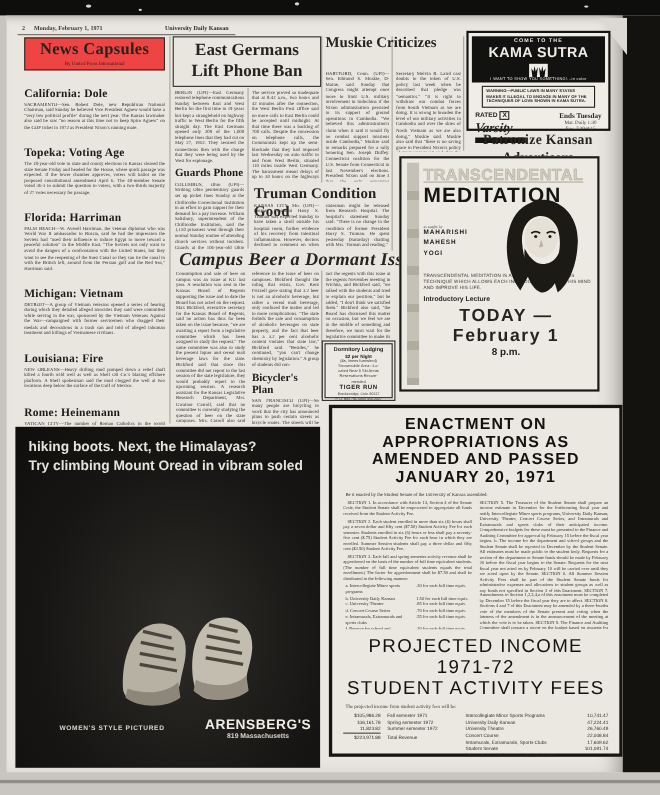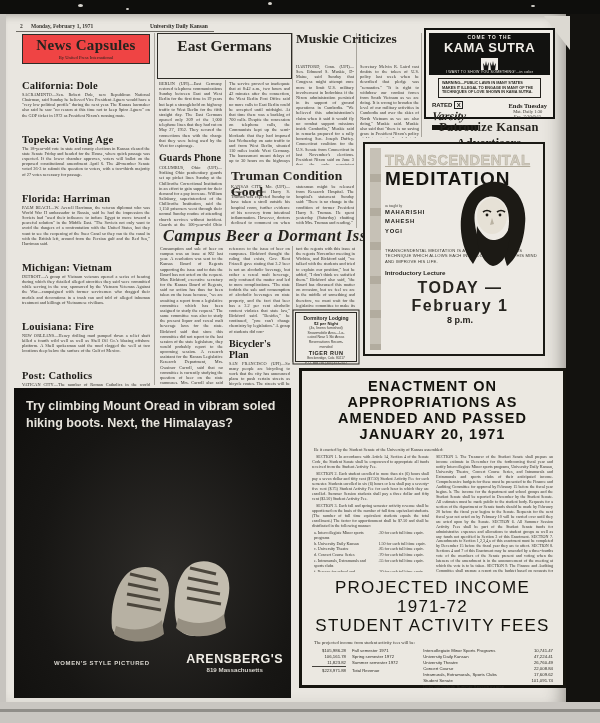--- a/index.html
+++ b/index.html
@@ -151,32 +151,33 @@
     </div>
     <div>
       <div class="sechead">Michigan: Vietnam</div>
       <div class="tiny">DETROIT—A group of Vietnam veterans opened a series of hearing during which they detailed alleged atrocities they said were committed while serving in the war, sponsored by the Vietnam Veterans Against the War—campaigned with former servicemen who dragged their medals and decorations in a trash can and told of alleged inhuman treatment and killings of Vietnamese civilians.</div>
     </div>
     <div>
       <div class="sechead">Louisiana: Fire</div>
       <div class="tiny">NEW ORLEANS—Heavy drilling mud pumped down a relief shaft killed a fourth wild well as well as Shell Oil Co.'s blazing offshore platform. A Shell spokesman said the mud clogged the well at two locations deep below the surface of the Gulf of Mexico.</div>
     </div>
     <div>
-      <div class="sechead">Post: Catholics</div>
+      <div class="sechead">Rome: Heinemann</div>
       <div class="tiny">VATICAN CITY—The number of Roman Catholics in the world increased by more than 10 million last year to a total of 584 million but the priesthood continued a slow but steady decline in numbers, the Vatican said. Figures for 1969-70 showed 136,861,116 Roman Catholics in 136,706 parishes around the world, served by 206,197 diocesan priests and 153,242 priests who were members of religious orders.</div>
     </div>
     <div>
       <div class="sechead">Pakistan: Hijackings</div>
       <div class="tiny">RAWALPINDI—The Pakistan government granted political asylum to two Kashmiri separatists who hijacked an Indian Airlines plane. The hijackers, however, refused to leave the cockpit and demanded to watch from the prisoners "watch what's going to happen in two days" if India refused to free the prisoners. The hijacking was the first involving an Indian plane.</div>
     </div>
   </div>
 
   <div class="abs headbox" style="left:157px;top:33px;width:133px;height:44px;">
     <div class="head-lg">
       <div>East Germans</div>
+      <div>Lift Phone Ban</div>
     </div>
   </div>
   <div class="abs tiny clip" style="left:159px;top:81px;width:63px;height:146px;">
     <span>BERLIN (UPI)—East Germany restored telephone communications Sunday between East and West Berlin for the first time in 19 years but kept a stranglehold on highway traffic to West Berlin for the fifth straight day. The East Germans opened only 209 of the 1,000 telephone lines that they had cut on May 27, 1952. They secured the connections then with the charge that they were being used by the West for espionage.</span>
     <div class="subhead">Guards Phone</div>
     <span>COLUMBUS, Ohio (UPI)—Striking Ohio penitentiary guards set up picket lines Sunday at the Chillicothe Correctional Institution in an effort to gain support for their demand for a pay increase. William Salisbury, superintendent of the Chillicothe Institution, said the 1,150 prisoners went through their normal Sunday routine of attending church services without incident. Guards at the 106-year-old Ohio penitentiary began calling in sick Jan. 25 in an effort to gain an immediate $1-per-hour pay raise; about 300 of the 380 guards at the prison have been participating in the strike.</span>
   </div>
   <div class="abs tiny clip" style="left:229px;top:81px;width:61px;height:84px;">The service proved so inadequate that at 8:42 a.m., two hours and 42 minutes after the connection, the West Berlin Post Office said no more calls to East Berlin could be accepted until midnight. At that time there was a backlog of 700 calls. Despite the concession on telephone calls, the Communists kept up the semi-blockade that they had imposed last Wednesday on auto traffic to and from West Berlin, situated 110 miles inside West Germany. The harassment meant delays of up to 30 hours on the highways between Berlin and the West. The interference was expected to end following the departure Sunday of West German President Gustav Heinemann, Chancellor Willy Brandt and delegates attending a Free Democratic Party conference in West Berlin.</div>
 
   <div class="abs head-muskie" style="left:296px;top:31px;width:126px;">
@@ -267,22 +268,22 @@
       <div>YOGI</div>
     </div>
     <div class="tm-para">TRANSCENDENTAL MEDITATION IS A NATURAL SPONTANEOUS TECHNIQUE WHICH ALLOWS EACH INDIVIDUAL TO EXPAND HIS MIND AND IMPROVE HIS LIFE.</div>
     <div class="tm-intro">Introductory Lecture</div>
     <div class="tm-today">TODAY — February 1</div>
     <div class="tm-8pm">8 p.m.</div>
   </div>
 
   <div class="abs boot" style="left:14px;top:388px;width:277px;height:310px;">
     <div class="boot-head">
+      <div>hiking boots. Next, the Himalayas?</div>
       <div>Try climbing Mount Oread in vibram soled</div>
-      <div>hiking boots. Next, the Himalayas?</div>
     </div>
     <span class="abs" style="left:58px;top:120px;width:180px;height:150px;">
       <svg width="180" height="150" viewBox="0 0 180 150">
         <path d="M40 120 C38 95 46 70 60 62 C74 55 92 60 96 75 C99 88 94 100 92 112 C90 124 80 132 64 132 C50 132 42 128 40 120 Z" fill="#b7b1a3"></path>
         <path d="M44 118 C60 124 80 122 90 112 L92 126 C80 136 54 136 42 126 Z" fill="#8e8779"></path>
         <path d="M58 66 L84 72 M56 76 L86 82 M55 86 L88 92 M55 96 L89 102" stroke="#4b463c" stroke-width="3" fill="none"></path>
         <path d="M104 112 C100 88 106 64 120 56 C134 49 152 56 156 70 C160 84 154 96 152 108 C150 120 140 128 124 128 C110 128 106 122 104 112 Z" fill="#c3bdaf"></path>
         <path d="M106 110 C122 118 142 116 152 106 L154 120 C142 130 116 132 104 120 Z" fill="#968f81"></path>
         <path d="M118 60 L144 66 M116 70 L146 76 M115 80 L148 86 M115 90 L149 96" stroke="#4b463c" stroke-width="3" fill="none"></path>
       </svg>

